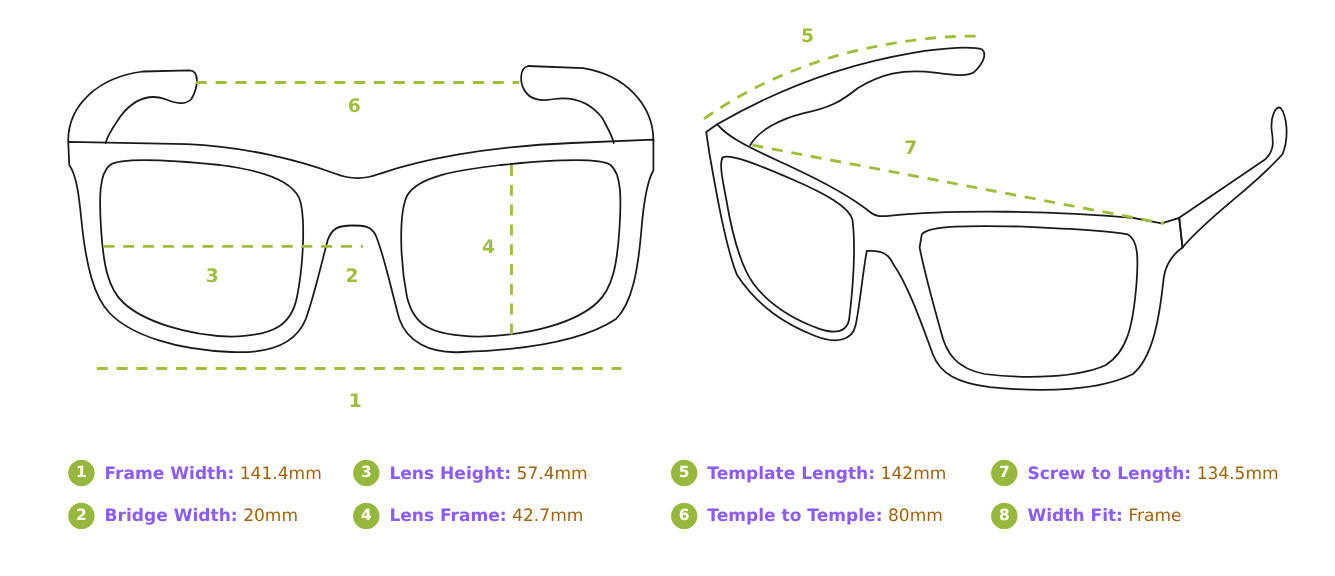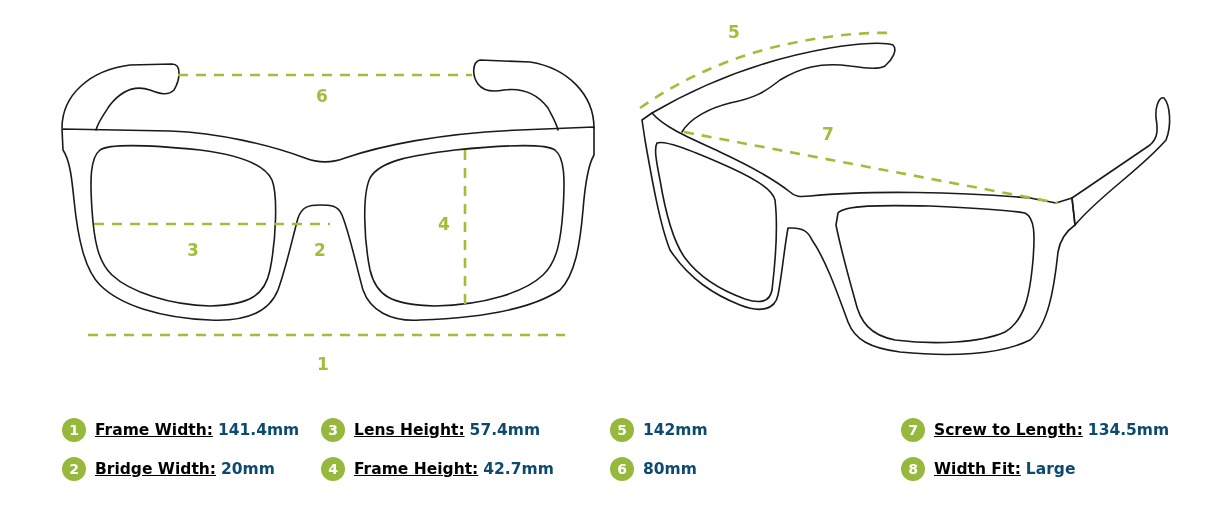--- a/index.html
+++ b/index.html
@@ -6,22 +6,22 @@
     body { width: 1214px; height: 524px; position: relative; overflow: hidden;
            font-family: "DejaVu Sans", sans-serif; }
     .diagram { position: absolute; left: 0; top: 0; width: 1214px; height: 400px; }
     .outline { fill: none; stroke: #1a1a1a; stroke-width: 1.6; stroke-linejoin: round; stroke-linecap: round; }
     .dash { fill: none; stroke: #9fbf3b; stroke-width: 2.6; stroke-dasharray: 10 8; }
     .dlabel { fill: #9fbf3b; font-family: "DejaVu Sans", sans-serif; font-weight: bold; font-size: 17px; text-anchor: middle; }
     .legend-item { position: absolute; display: flex; align-items: center; height: 26px; white-space: nowrap; }
     .badge { width: 24px; height: 24px; border-radius: 50%; background: #96b83c; color: #fff;
              font-weight: bold; font-size: 14px; display: flex; align-items: center; justify-content: center;
              margin-right: 9px; flex: none; }
-    .lbl { color: #000000; font-weight: bold; font-size: 15.5px; margin-right: 5px; text-decoration: underline; }
-    .val { color: #0c4a6e; font-size: 15.5px; font-weight: bold; }
+    .lbl { color: #8b5cf6; font-weight: bold; font-size: 15.5px; margin-right: 5px; }
+    .val { color: #a16207; font-size: 15.5px; font-weight: normal; }
   </style>
 </head>
 <body>
 
 <svg class="diagram" viewBox="0 0 1214 400" width="1214" height="400">
 
   <g>
 
     <path class="outline" d="M62,128 C62,95 90,70 130,65 L172,64 C182,64 180,80 174,90 C168,96 160,94 150,90 C135,85 122,90 110,105 C104,114 98,122 96,130"></path>
     <path class="outline" d="M594,128 C594,95 568,68 530,62 L480,60 C472,62 472,76 478,84 C484,92 494,92 504,90 C520,88 536,92 548,108 C552,116 556,122 558,130"></path>
@@ -74,34 +74,36 @@
     <span class="lbl">Bridge Width:</span>
     <span class="val">20mm</span>
   </div>
   <div class="legend-item" style="left:321px; top:417px;">
     <span class="badge">3</span>
     <span class="lbl">Lens Height:</span>
     <span class="val">57.4mm</span>
   </div>
   <div class="legend-item" style="left:321px; top:456px;">
     <span class="badge">4</span>
-    <span class="lbl">Frame Height:</span>
+    <span class="lbl">Lens Frame:</span>
     <span class="val">42.7mm</span>
   </div>
   <div class="legend-item" style="left:610px; top:417px;">
     <span class="badge">5</span>
+    <span class="lbl">Template Length:</span>
     <span class="val">142mm</span>
   </div>
   <div class="legend-item" style="left:610px; top:456px;">
     <span class="badge">6</span>
+    <span class="lbl">Temple to Temple:</span>
     <span class="val">80mm</span>
   </div>
   <div class="legend-item" style="left:901px; top:417px;">
     <span class="badge">7</span>
     <span class="lbl">Screw to Length:</span>
     <span class="val">134.5mm</span>
   </div>
   <div class="legend-item" style="left:901px; top:456px;">
     <span class="badge">8</span>
     <span class="lbl">Width Fit:</span>
-    <span class="val">Large</span>
+    <span class="val">Frame</span>
   </div>
 </div>
 
 </body></html>

